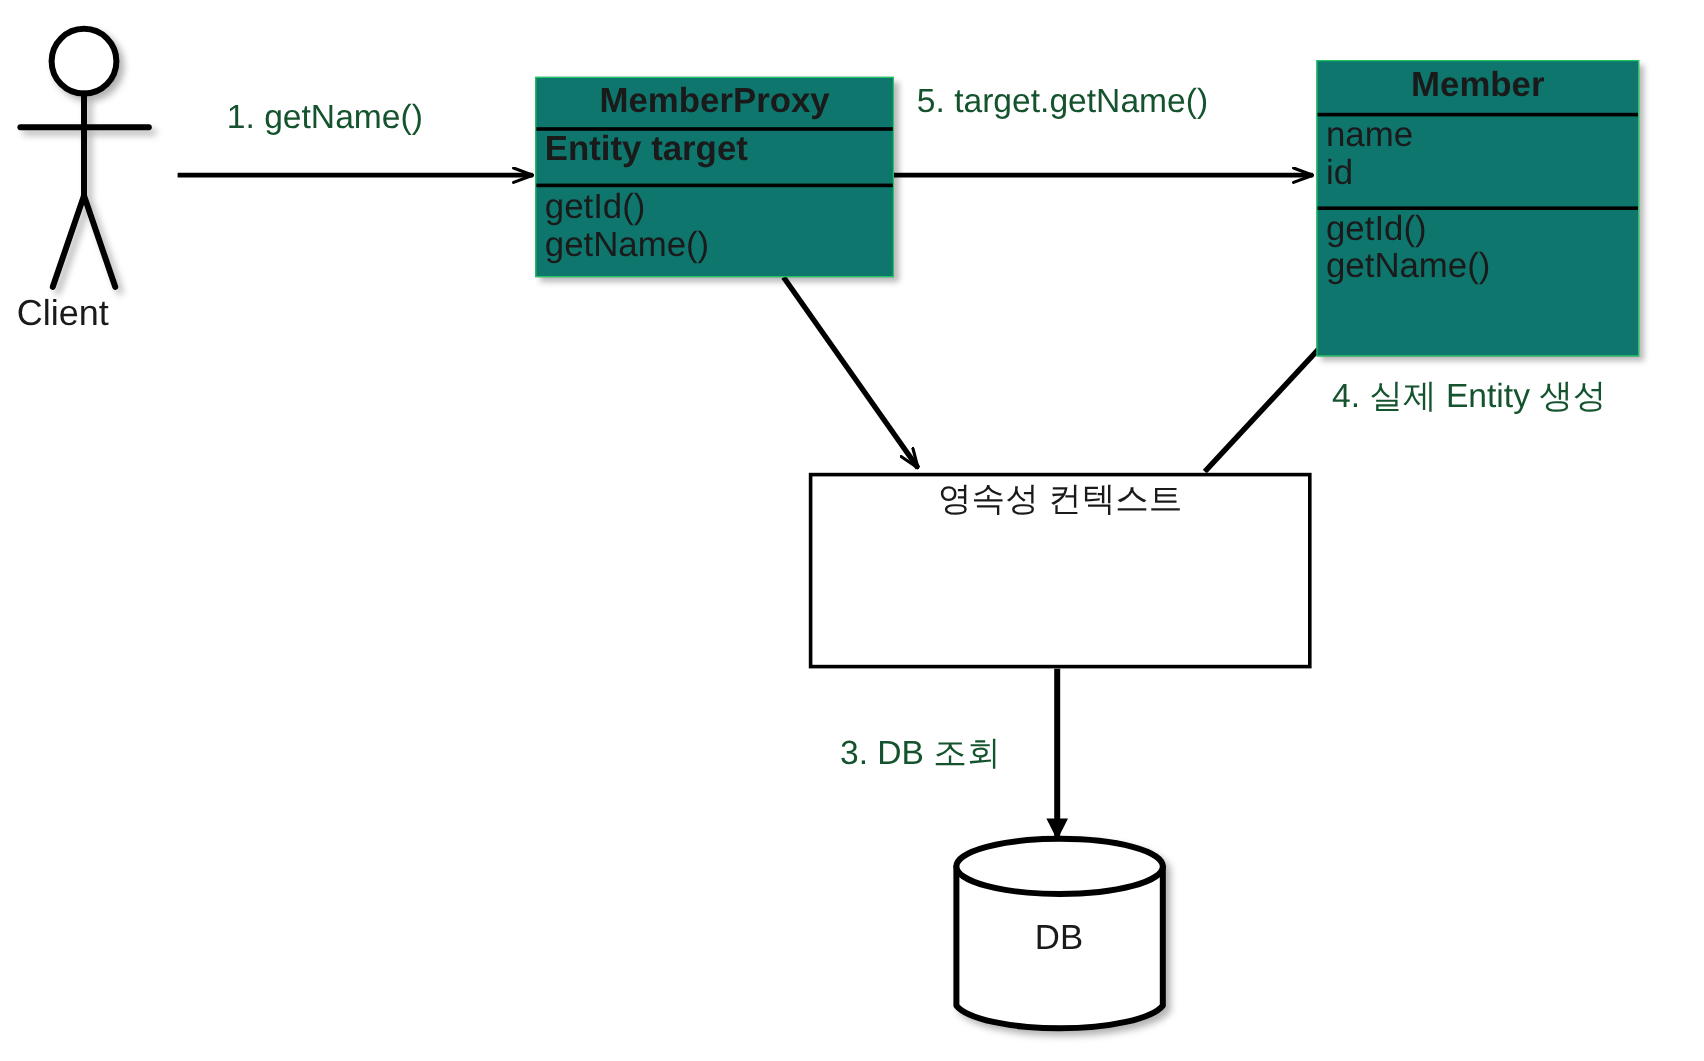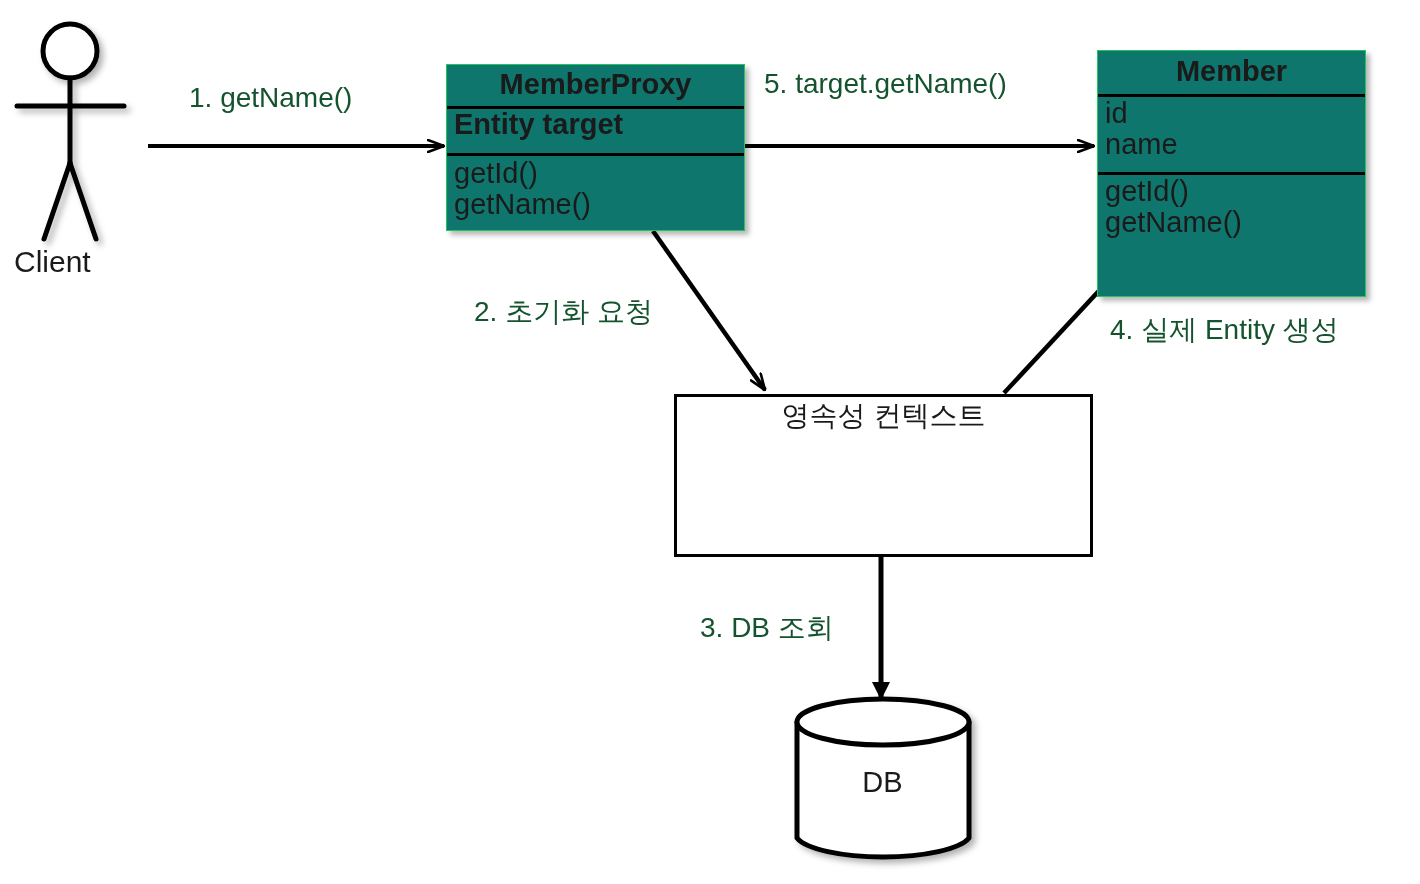--- a/index.html
+++ b/index.html
@@ -198,38 +198,37 @@
     </div>
     <div class="uml-compartment cmp-ops">
       <div class="uml-line">getId()</div>
       <div class="uml-line">getName()</div>
     </div>
   </div>
 
   <div class="uml-box" id="member-box">
     <div class="uml-title">Member</div>
     <div class="uml-compartment cmp-attrs">
+      <div class="uml-line">name</div>
       <div class="uml-line">id</div>
-      <div class="uml-line">name</div>
     </div>
     <div class="uml-compartment cmp-ops">
       <div class="uml-line">getId()</div>
       <div class="uml-line">getName()</div>
     </div>
   </div>
 
   <div class="plain-box" id="persistence-context-box">
     <span>영속성 컨텍스트</span>
   </div>
 
   <div class="diagram-label" id="label-db">DB</div>
 
   <div class="diagram-label edge-label" id="label-step1">1. getName()</div>
 
-  <div class="diagram-label edge-label" id="label-step2">2. 초기화 요청</div>
 
   <div class="diagram-label edge-label" id="label-step3">3. DB 조회</div>
 
   <div class="diagram-label edge-label" id="label-step4">4. 실제 Entity 생성</div>
 
   <div class="diagram-label edge-label" id="label-step5">5. target.getName()</div>
 
 </div>
 
 </body></html>

